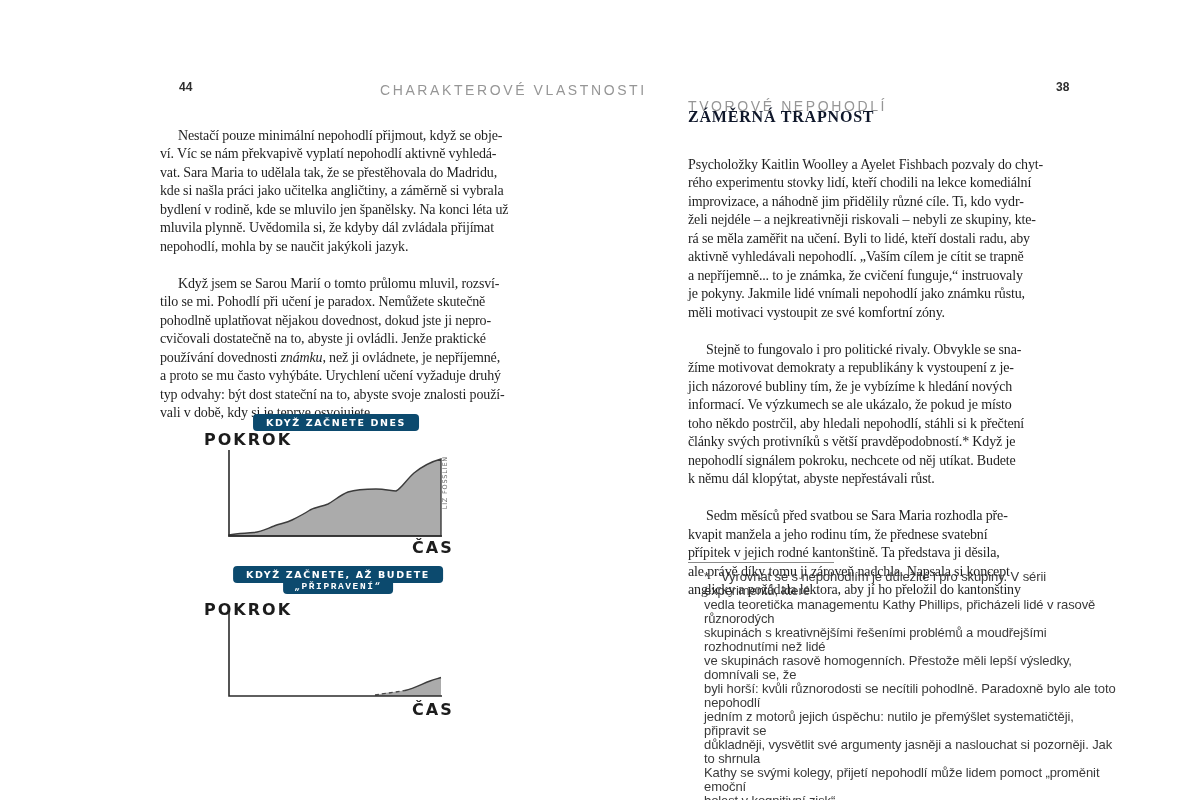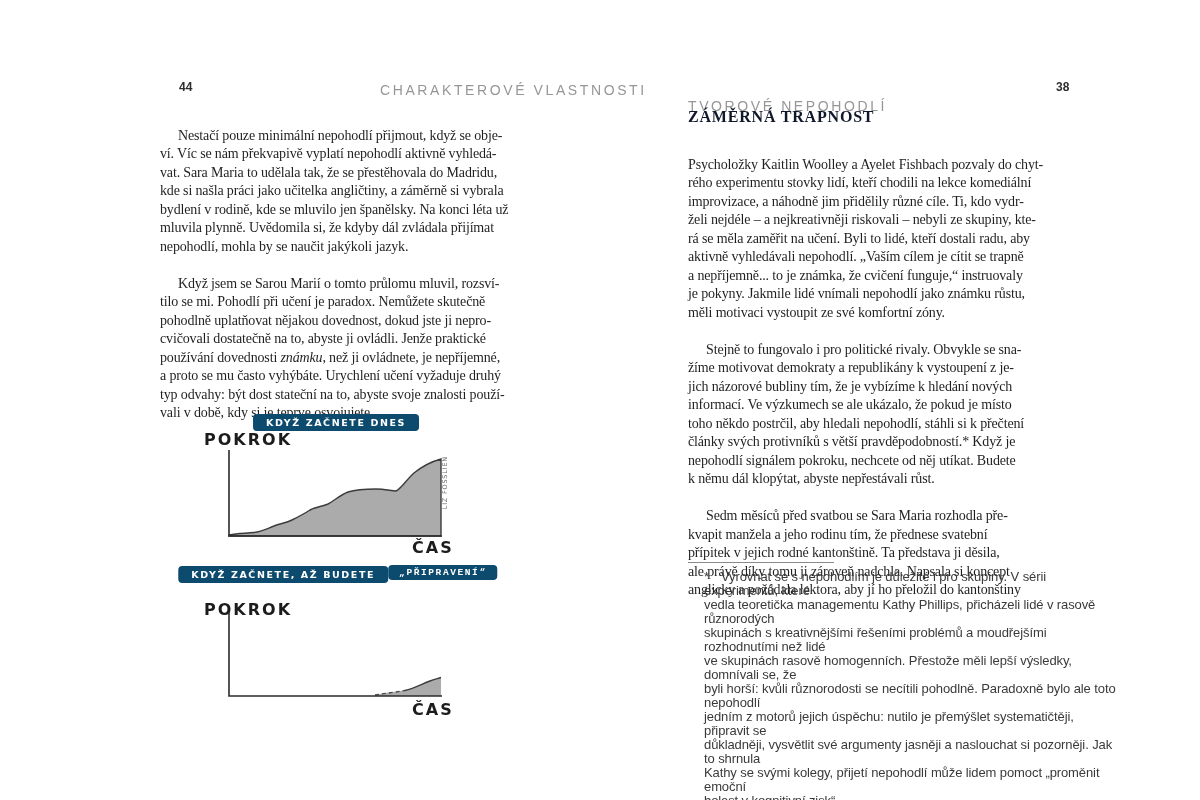--- a/index.html
+++ b/index.html
@@ -25,21 +25,21 @@
   .footnote{position:absolute;left:688px;top:570px;width:414px;
     font-family:Liberation Sans, sans-serif;font-size:13px;line-height:14px;
     letter-spacing:-0.1px;color:#3a3a3a;white-space:pre-line;margin-left:16px;}
   .fn-marker{display:inline-block;width:17px;white-space:normal;}
   
   .badge{background:#0c4a6e;color:#ffffff;font-family:"DejaVu Sans",sans-serif;
     font-size:9.5px;font-weight:bold;letter-spacing:1.6px;white-space:nowrap;
     padding:3px 13px;border-radius:4px;}
   .badge1{position:absolute;left:336px;top:414px;transform:translateX(-50%);}
   .badge2wrap{position:absolute;left:338px;top:566px;transform:translateX(-50%);
-    display:flex;flex-direction:row;align-items:center;}
+    display:flex;flex-direction:column;align-items:center;}
   .badge2wrap .badge + .badge{margin-top:-4px;padding:2px 11px;font-family:Liberation Mono, monospace;}
   .axlabel{position:absolute;font-family:"DejaVu Sans",sans-serif;
     font-size:16px;font-weight:bold;letter-spacing:2px;color:#1c1c1c;white-space:nowrap;}
   .chart-svg{position:absolute;overflow:visible;}
   .credit{position:absolute;left:441px;top:456px;font-family:"DejaVu Sans",sans-serif;
     font-size:6.5px;letter-spacing:0.8px;color:#6b6b6b;
     writing-mode:vertical-rl;transform:rotate(180deg);white-space:nowrap;}
 </style>
 </head>
 <body>

